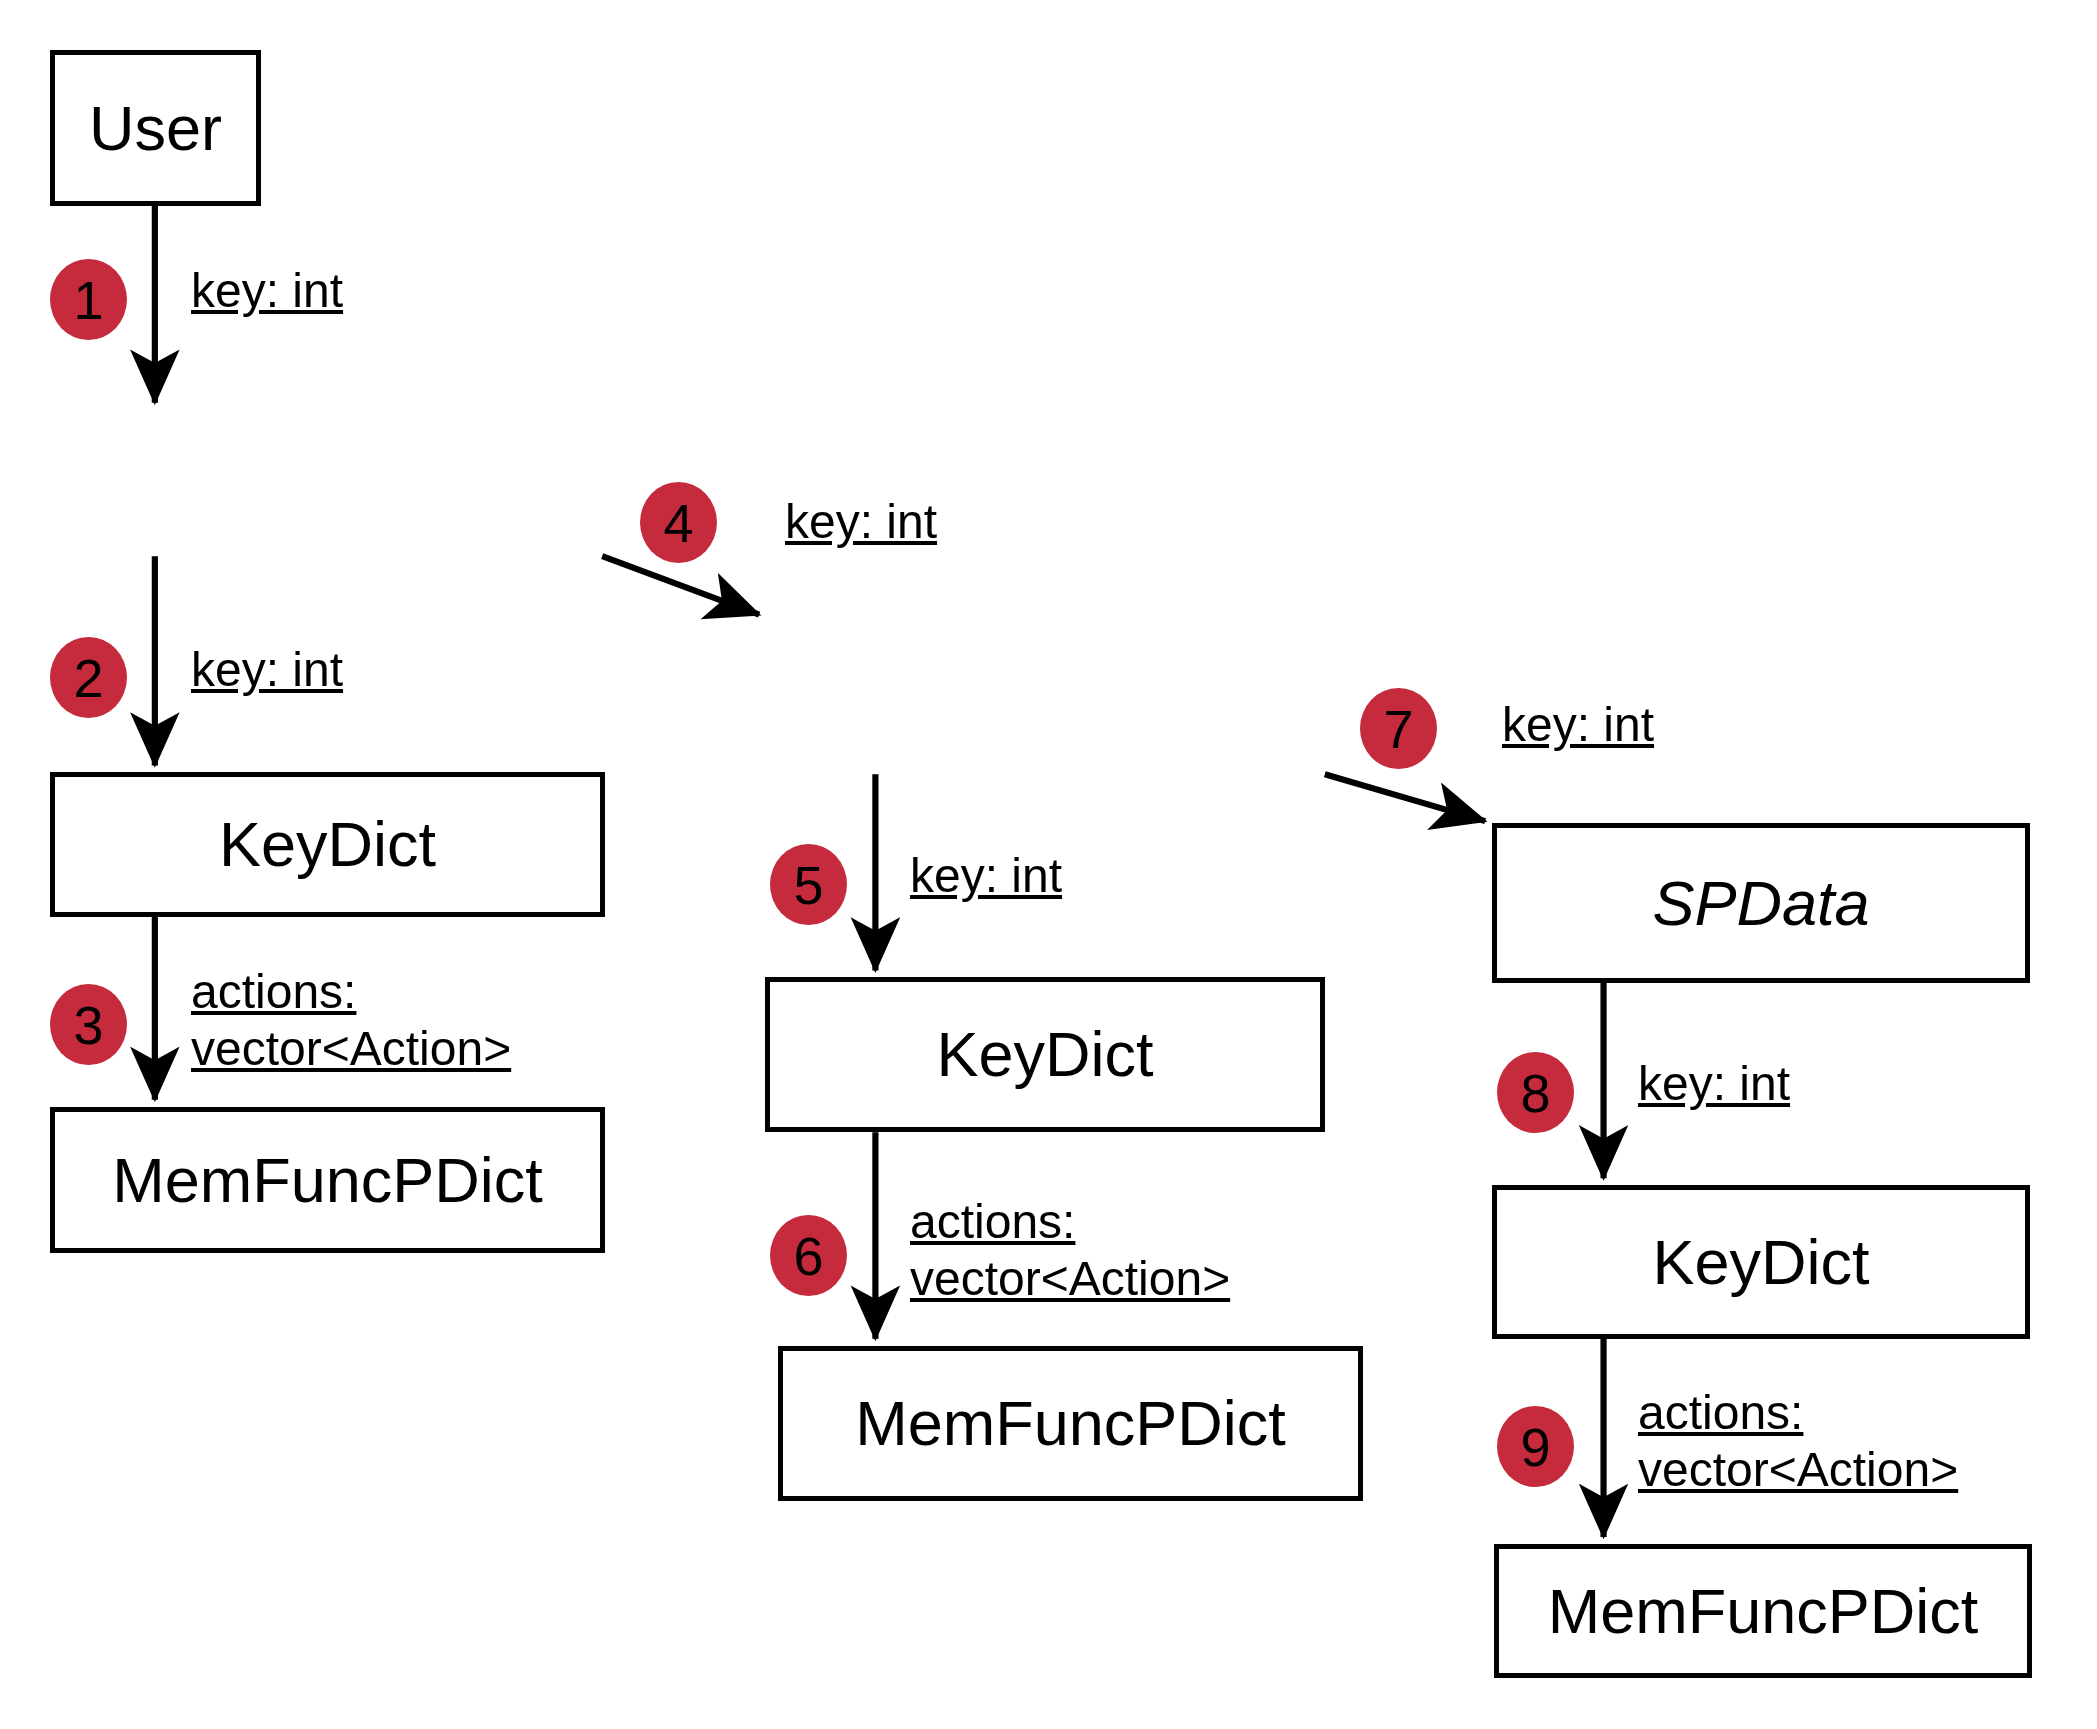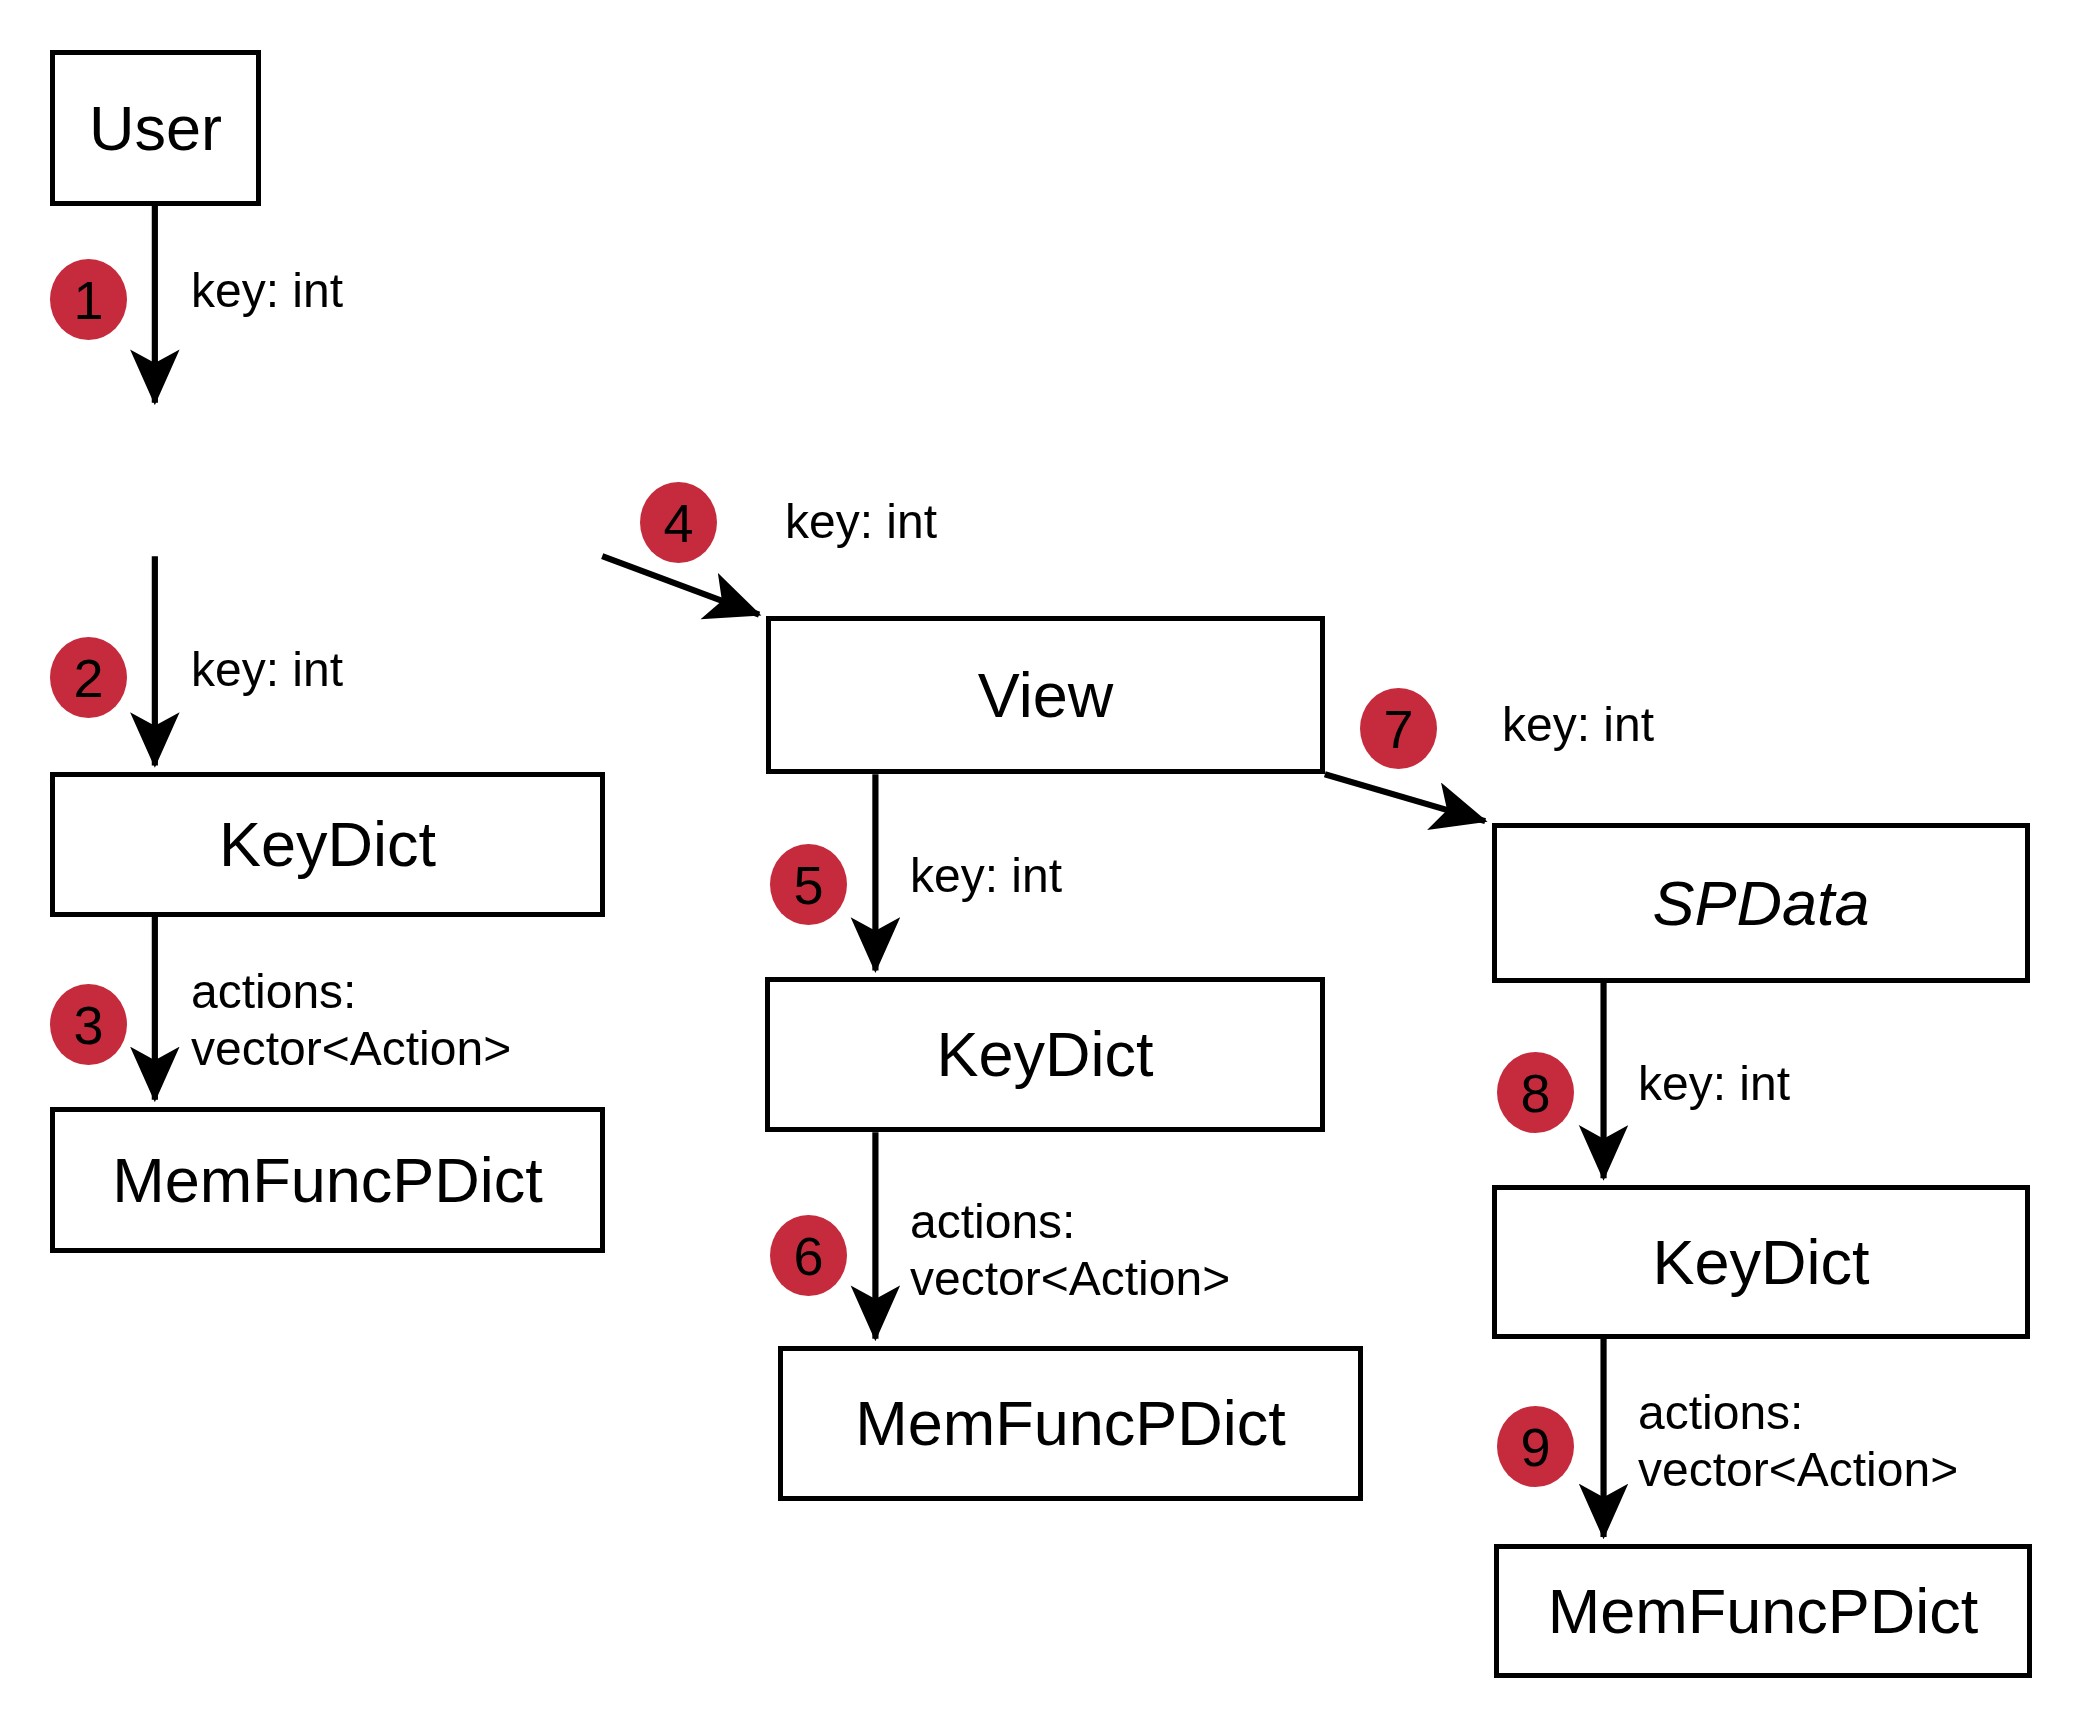--- a/index.html
+++ b/index.html
@@ -5,21 +5,21 @@
   html,body{margin:0;padding:0;background:#ffffff;}
   body{font-family:"Liberation Sans","DejaVu Sans",sans-serif;}
   #stage{position:relative;width:2097px;height:1729px;background:#fff;overflow:hidden;}
   #wires{position:absolute;left:0;top:0;width:2097px;height:1729px;pointer-events:none;}
   .node{position:absolute;box-sizing:border-box;background:#ffffff;border:5.5px solid #000000;
         display:flex;align-items:center;justify-content:center;}
   .node .nlabel{font-size:63px;line-height:1;color:#000;white-space:nowrap;}
   .badge{position:absolute;border-radius:50%;background:var(--accent,#C52B3C);
          display:flex;align-items:center;justify-content:center;color:#000;}
   .badge span{font-size:54px;line-height:1;font-weight:400;}
-  .elabel{position:absolute;font-size:48px;line-height:1.18;color:#000;white-space:pre;}
+  .elabel{position:absolute;font-size:48px;line-height:1.18;color:#000;white-space:pre;text-decoration:underline;}
 </style>
 </head>
 <body>
 
 <div id="stage">
 
   <svg id="wires" viewBox="0 0 3047 2512">
     <defs>
       <marker id="ah" markerWidth="10" markerHeight="10" refX="8.6" refY="4" orient="auto" markerUnits="strokeWidth">
         <path d="M0,0 L9,4 L0,8 L2.2,4 z" fill="#000"></path>
@@ -46,23 +46,20 @@
   </svg>
 
   <div class="node" style="left: 50px; top: 50px; width: 211px; height: 156px;">
     <span class="nlabel">User</span>
   </div>
   <div class="node" style="left: 50px; top: 772px; width: 555px; height: 145px;">
     <span class="nlabel">KeyDict</span>
   </div>
   <div class="node" style="left: 50px; top: 1107px; width: 555px; height: 146px;">
     <span class="nlabel">MemFuncPDict</span>
-  </div>
-  <div class="node" style="left: 766px; top: 616px; width: 559px; height: 158px;">
-    <span class="nlabel">View</span>
   </div>
   <div class="node" style="left: 765px; top: 977px; width: 560px; height: 155px;">
     <span class="nlabel">KeyDict</span>
   </div>
   <div class="node" style="left: 778px; top: 1346px; width: 585px; height: 155px;">
     <span class="nlabel">MemFuncPDict</span>
   </div>
   <div class="node" style="left: 1492px; top: 823px; width: 538px; height: 160px; font-style: italic;">
     <span class="nlabel">SPData</span>
   </div>

